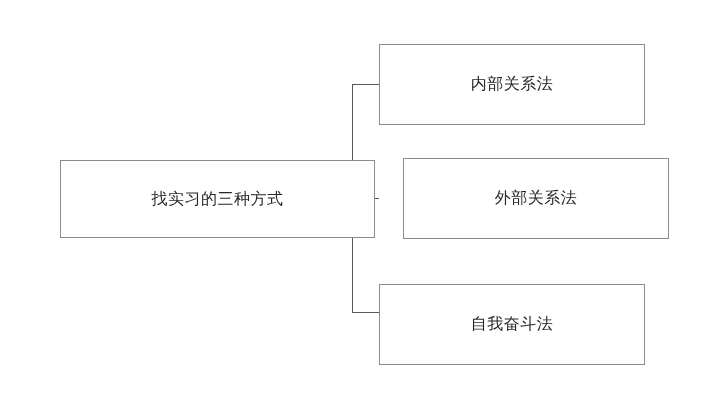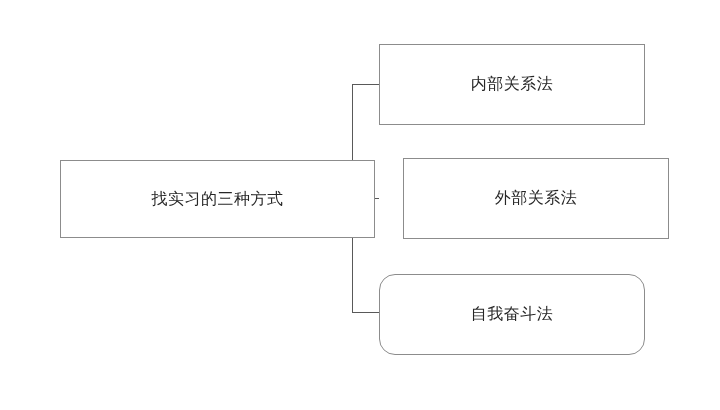--- a/index.html
+++ b/index.html
@@ -35,21 +35,21 @@
   .node-label {
     font-size: 16px;
     color: var(--text);
     letter-spacing: 0.5px;
     white-space: nowrap;
   }
   .node-root  { left: 60px;  top: 160px; width: 315px; height: 78px; }
   .node-child { left: 379px; width: 266px; height: 81px; }
   .node-child-0 { top: 44px;  }
   .node-child-1 { top: 158px; margin-left: 24px; }
-  .node-child-2 { top: 274px; border-radius: 16px; }
+  .node-child-2 { top: 284px; }
 
   .line {
     position: absolute;
     background: var(--connector);
   }
   .line-h { height: 1px; }
   .line-v { width: 1px; }
 
   .conn-spine        { left: 352px; top: 84px;  height: 229px; }
   .conn-branch-top   { left: 352px; top: 84px;  width: 27px; }

